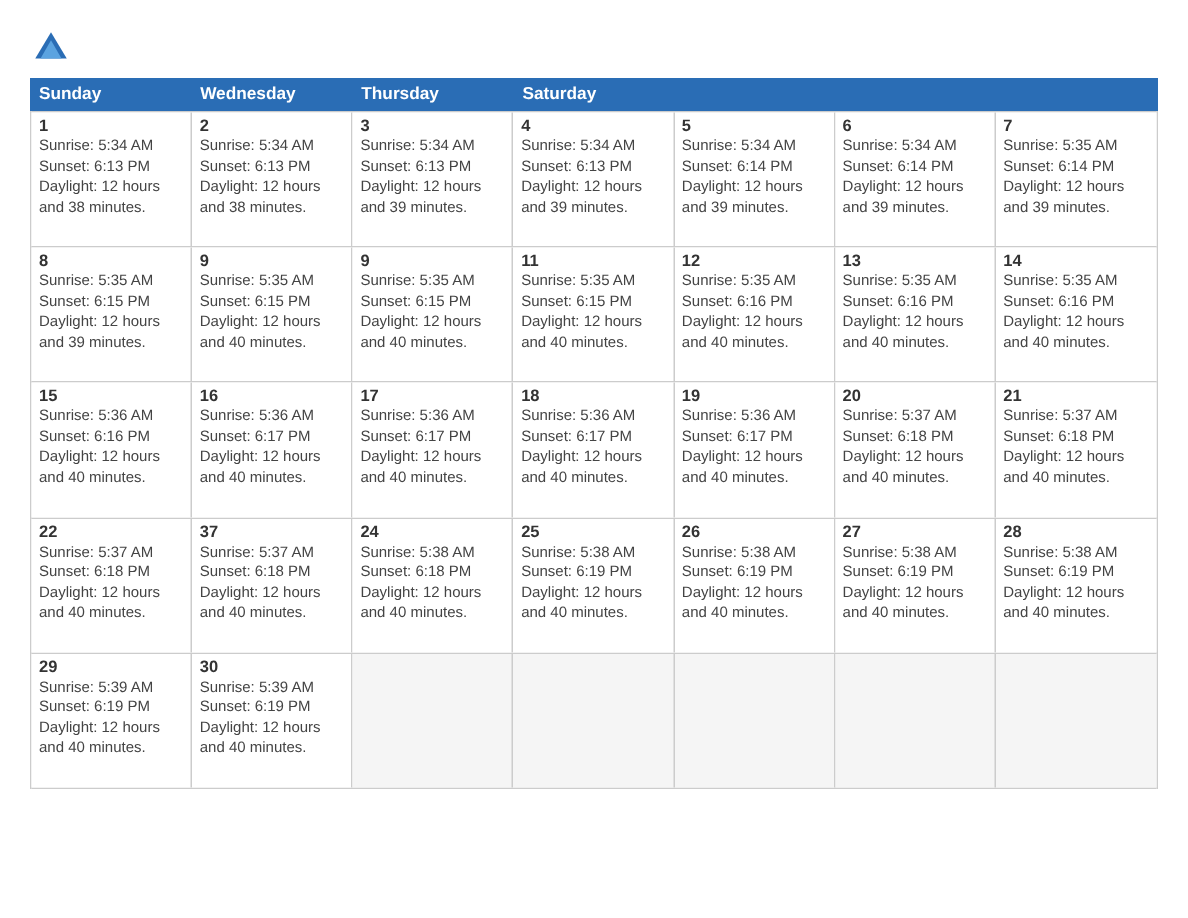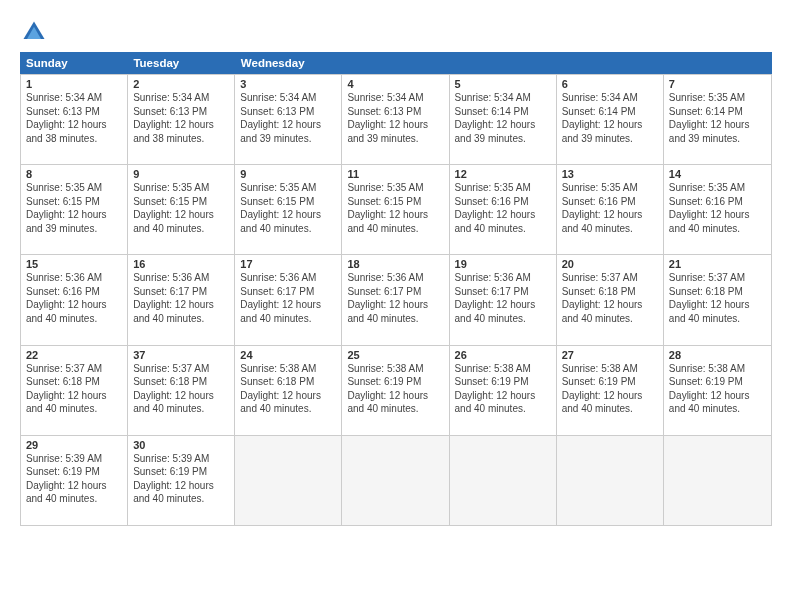--- a/index.html
+++ b/index.html
@@ -140,22 +140,23 @@
     </div>
     <div class="title-block">
       <div class="month-title"></div>
       <div class="subtitle"></div>
     </div>
   </div>
 
   <div class="calendar">
     <div class="cal-header">
     <div class="cal-header-cell">Sunday</div>
-        <div class="cal-header-cell">Tuesday</div>
         <div class="cal-header-cell">Wednesday</div>
+        <div class="cal-header-cell">Thursday</div>
+        <div class="cal-header-cell">Saturday</div>
       </div>
     <div class="cal-body">
     <div class="cal-row">
           <div class="cal-cell has-data">
             <span class="day-num">1</span>
             <div class="day-info" style="white-space: pre-line;">Sunrise: 5:34 AM
 Sunset: 6:13 PM
 Daylight: 12 hours
 and 38 minutes.</div>
           </div>

